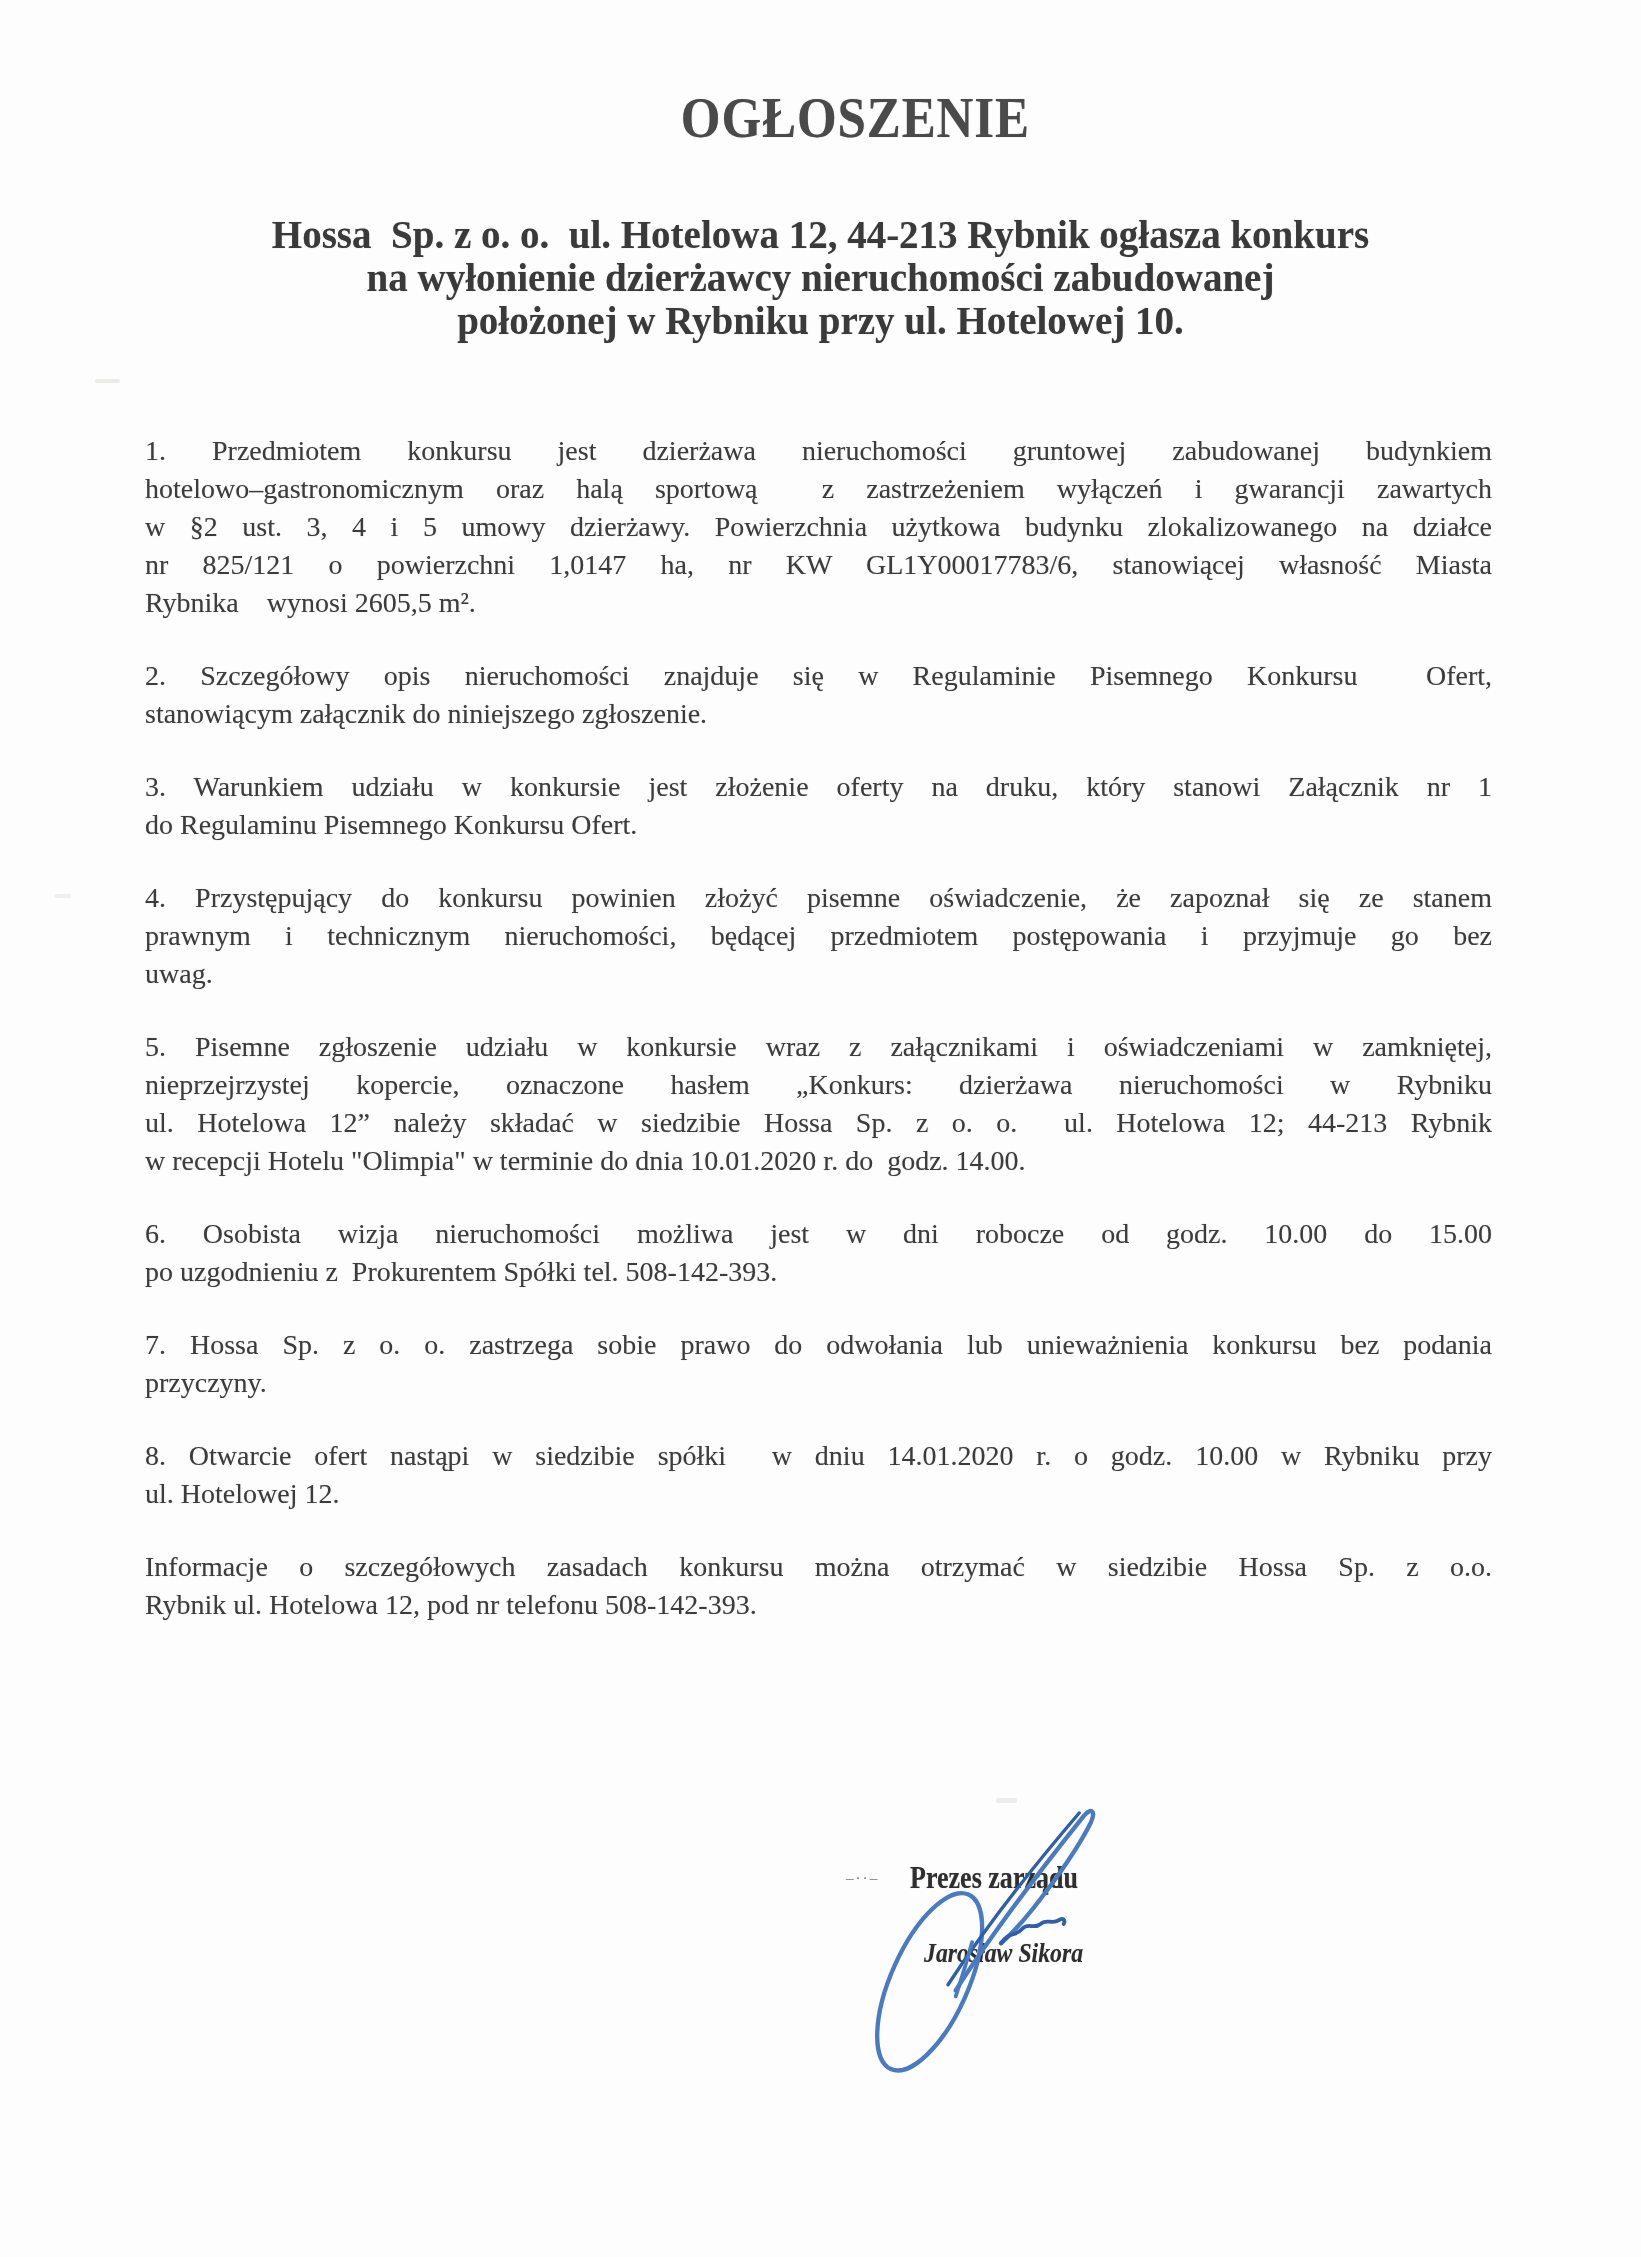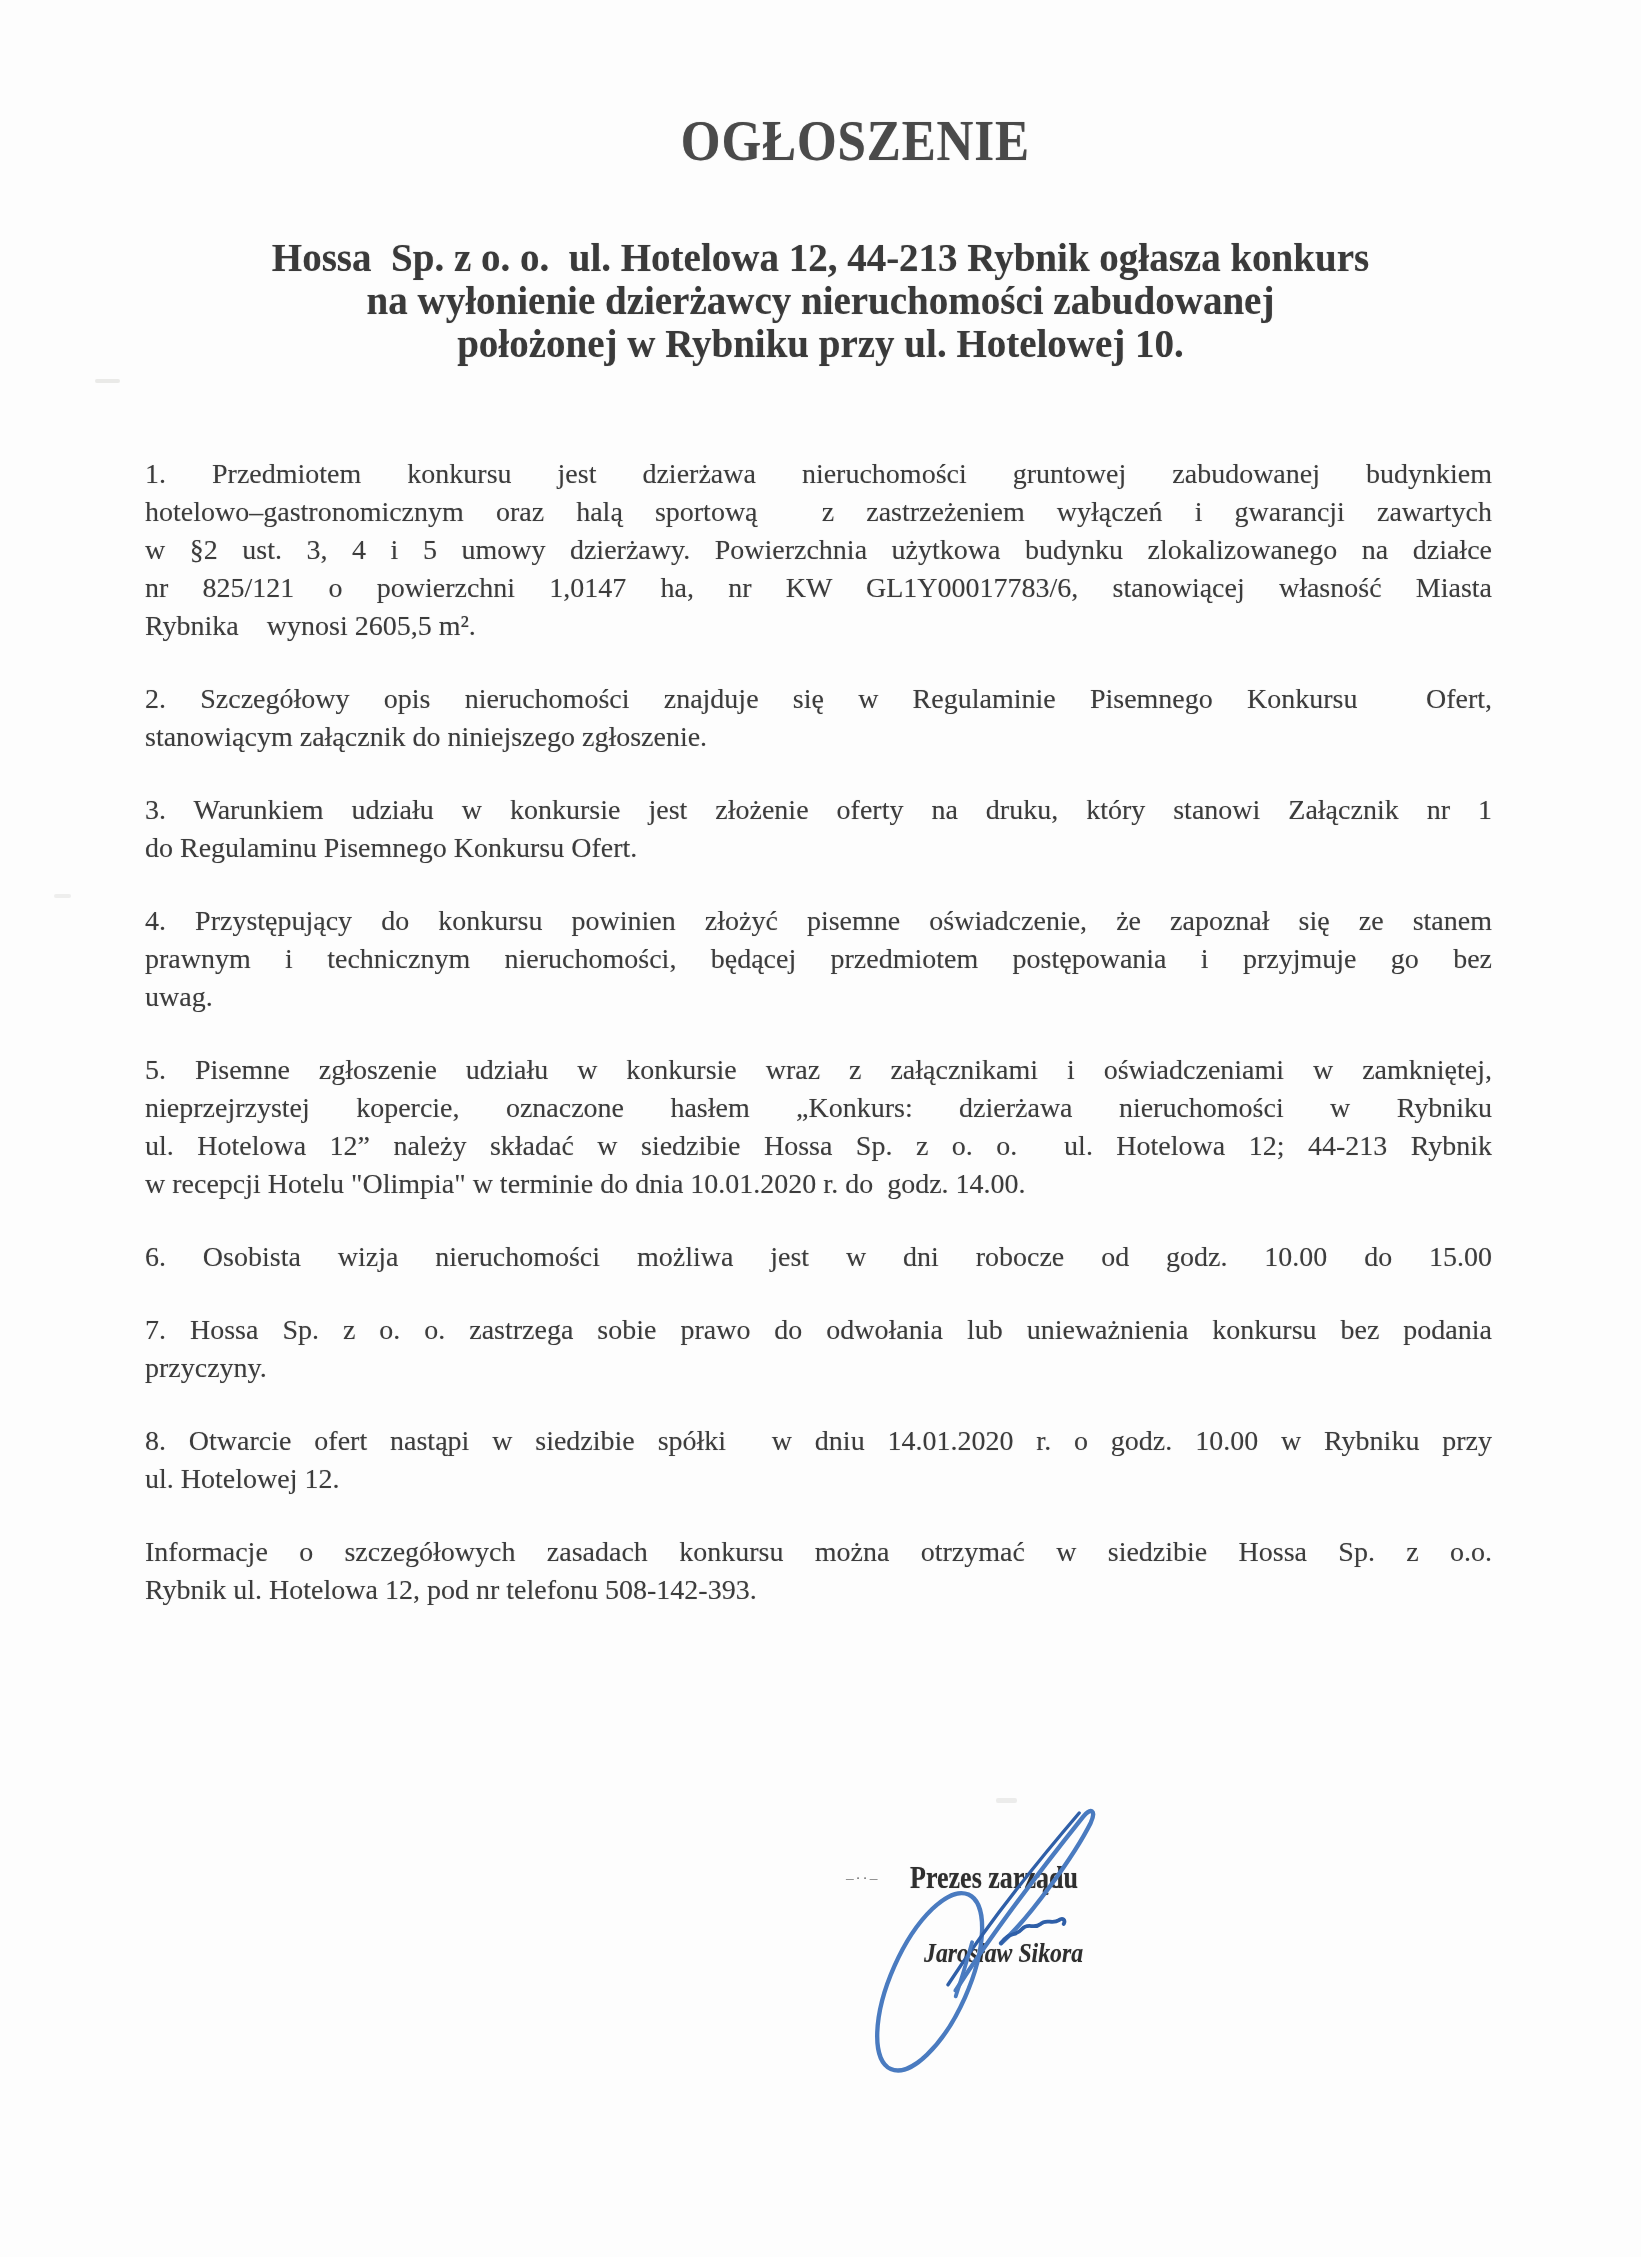--- a/index.html
+++ b/index.html
@@ -6,21 +6,21 @@
   .page{
     position:relative;
     width:1641px;height:2257px;
     background:var(--bg,#fdfdfd);
     font-family:"Liberation Serif", serif;
     color:var(--text,#3c3c3c);
     overflow:hidden;
   }
   .title{
     margin:0;
-    padding-top:112px;
+    padding-top:89px;
     text-align:center;
     font-size:58px;
     font-weight:bold;
     color:#4a4a4a;
     line-height:58px;
     letter-spacing:1px;
   }
   .title .tx{
     display:inline-block;
     transform:translateX(35px) scaleX(0.88);
@@ -121,20 +121,21 @@
         <div class="line last">uwag.</div>
       </div>
       <div class="para">
         <div class="line">5. Pisemne zgłoszenie udziału w konkursie wraz z załącznikami i oświadczeniami w zamkniętej,</div>
         <div class="line">nieprzejrzystej kopercie, oznaczone hasłem „Konkurs: dzierżawa nieruchomości w Rybniku</div>
         <div class="line">ul. Hotelowa 12” należy składać w siedzibie Hossa Sp. z o. o.&nbsp; ul. Hotelowa 12; 44-213 Rybnik</div>
         <div class="line last">w recepcji Hotelu "Olimpia" w terminie do dnia 10.01.2020 r. do&nbsp; godz. 14.00.</div>
       </div>
       <div class="para">
         <div class="line">6. Osobista wizja nieruchomości możliwa jest w dni robocze od godz. 10.00 do 15.00</div>
+        <div class="line last">po uzgodnieniu z&nbsp; Prokurentem Spółki tel. 508-142-393.</div>
       </div>
       <div class="para">
         <div class="line">7. Hossa Sp. z o. o. zastrzega sobie prawo do odwołania lub unieważnienia konkursu bez podania</div>
         <div class="line last">przyczyny.</div>
       </div>
       <div class="para">
         <div class="line">8. Otwarcie ofert nastąpi w siedzibie spółki&nbsp; w dniu 14.01.2020 r. o godz. 10.00 w Rybniku przy</div>
         <div class="line last">ul. Hotelowej 12.</div>
       </div>
       <div class="para">

